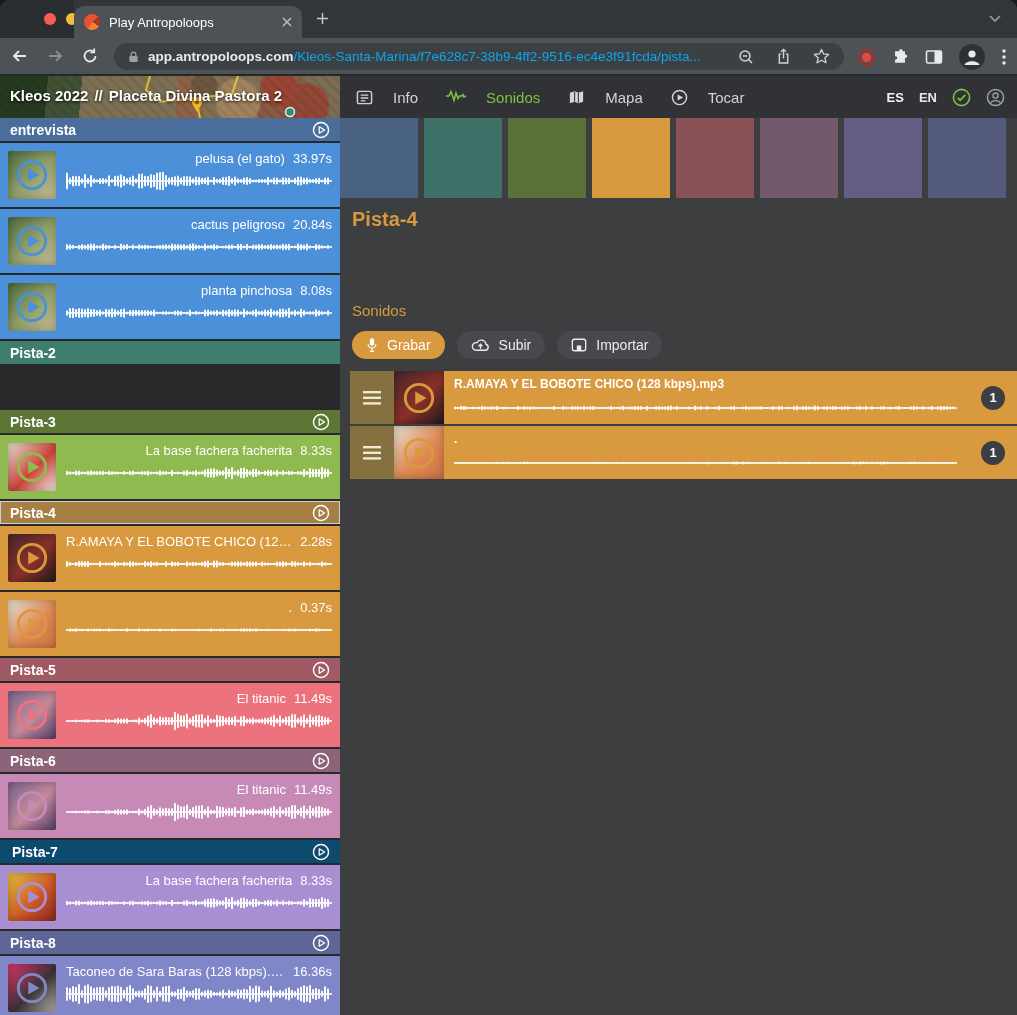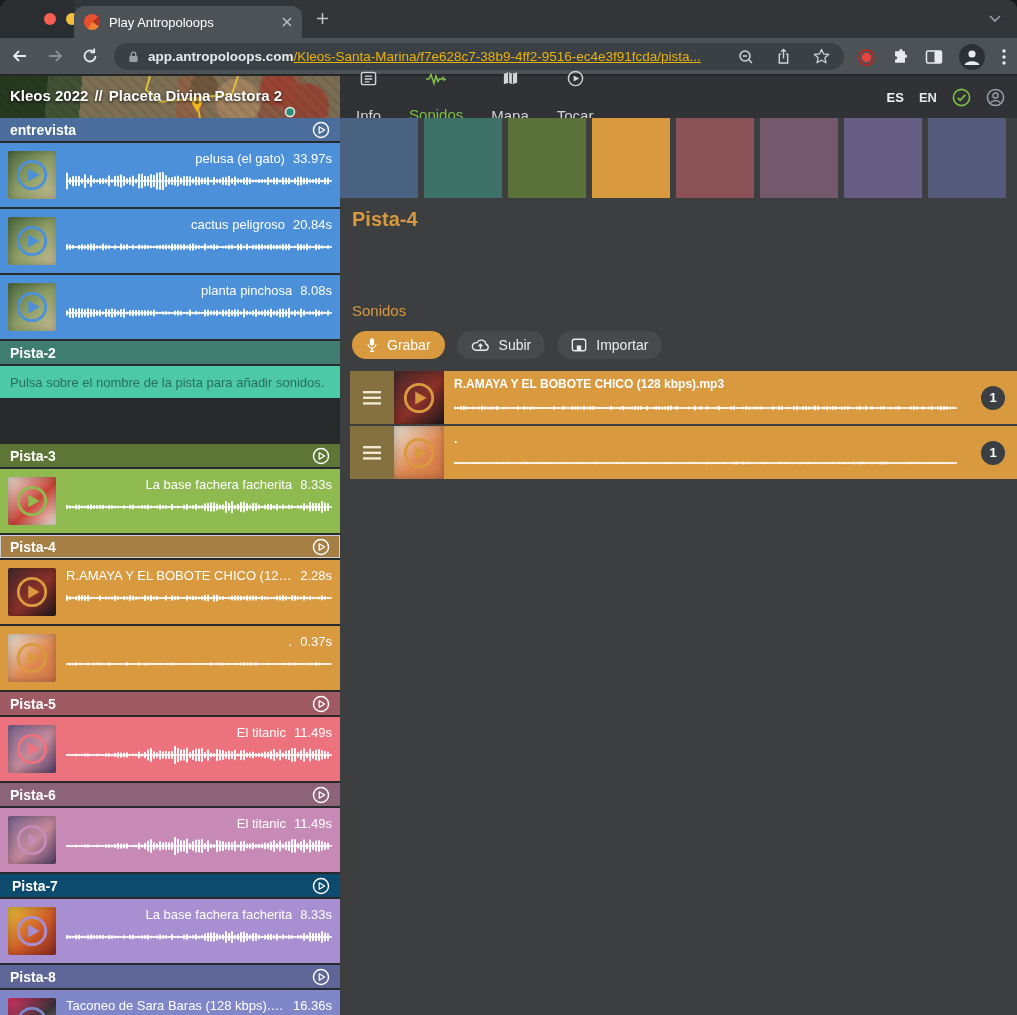--- a/index.html
+++ b/index.html
@@ -22,42 +22,42 @@
   .tab-chevron { position:absolute; right:16px; top:15px; color:#9aa0a6; }
 
   
   .toolbar { position:absolute; left:0; top:38px; width:100%; height:38px; background:#4d5257;
              border-bottom:2px solid #25282b; }
   .nav-ic { position:absolute; top:9px; }
   .back { left:11px; color:#e8eaed; } .fwd { left:46px; color:#8a9095; } .reload { left:81px; color:#e8eaed; }
   .urlpill { position:absolute; left:114px; top:5px; width:730px; height:27px; border-radius:14px;
              background:#3b4045; display:flex; align-items:center; padding:0 14px; gap:9px; }
   .url-text { font-size:13.5px; white-space:nowrap; overflow:hidden; }
-  .url-host { color:#e8eaed; font-weight:bold; } .url-path { color:#eab308;text-decoration:underline; }
+  .url-host { color:#e8eaed; font-weight:bold; } .url-path { color:#0ea5e9; }
   .pill-right { margin-left:auto; display:flex; align-items:center; gap:22px; color:#cfd2d5; }
   .tb-right { position:absolute; right:10px; top:6px; display:flex; align-items:center; gap:16px; color:#e8eaed; }
 
   
   .appheader { position:absolute; left:0; top:76px; width:100%; height:42px; background:#303236; }
   .headimg { position:absolute; left:0; top:0; width:340px; height:42px; overflow:hidden;
     background:
       repeating-linear-gradient(45deg, rgba(0,0,0,.07) 0 3px, transparent 3px 8px),
       radial-gradient(circle at 82% 30%, #c2543f 0 6%, transparent 7%),
       radial-gradient(circle at 90% 72%, #b8563f 0 7%, transparent 8%),
       radial-gradient(circle at 70% 60%, #c9a275 0 9%, transparent 10%),
       radial-gradient(circle at 60% 25%, #8a6a4a 0 6%, transparent 7%),
       linear-gradient(95deg, #2f4526 0 14%, #50643f 14% 24%, #9c8a68 24% 52%, #b07a58 52% 60%,
                       #a08a68 60% 76%, #ab6d52 76% 88%, #9a8668 88% 100%);
   }
   .headimg-shade { position:absolute; inset:0; background:rgba(15,20,12,.22); }
   .breadcrumb { position:absolute; left:10px; top:11px; font-size:15px; font-weight:bold; color:#fff;
                 text-shadow:0 1px 3px rgba(0,0,0,.85); white-space:nowrap; }
   .bc-sep { margin:0 6px; }
   .appnav { position:absolute; left:356px; top:0; height:42px; display:flex; align-items:center; gap:28px; }
-  .navitem { display:flex; align-items:center; gap:20px; font-size:15px; color:#d2d4d6; cursor:default;flex-direction:column; }
+  .navitem { display:flex; gap:20px; font-size:15px; color:#d2d4d6; cursor:default; }
   .navitem.active { color:#7dc242; }
   .hdr-right { position:absolute; right:12px; top:0; height:42px; display:flex; align-items:center; gap:15px; }
   .lang { font-size:13px; font-weight:bold; }
   .lang.es { color:#f2f2f2; } .lang.en { color:#e5e5e5; }
 
   
   #sidebar-sections { position:absolute; left:0; top:118px; width:340px; height:897px; background:#28292b;
                       display:flex; flex-direction:column; gap:2px; overflow:hidden; }
   .sec-header { flex:0 0 23px; display:flex; align-items:center; padding:0 10px; font-size:14px;
                 font-weight:bold; color:#fff; }
@@ -607,21 +607,20 @@
               <rect x="255" y="8.9" width="2" height="4.2" rx="1"></rect>
               <rect x="258" y="9.6" width="2" height="2.7" rx="1"></rect>
               <rect x="261" y="8.2" width="2" height="5.6" rx="1"></rect>
             </svg>
           </div>
         </div>
       </div>
       <div class="sec-header" style="background: rgb(63, 125, 113);">
         <span class="sec-name">Pista-2</span>
       </div>
-      <div class="sec-hint" style="background: rgb(76, 201, 167); color: rgb(42, 110, 96);">Pulsa sobre el nombre de la pista para añadir sonidos.</div>
       <div class="sec-header" style="background: rgb(93, 118, 53); margin-top: 44px;">
         <span class="sec-name">Pista-3</span>
         <span class="sec-play">
           <svg width="18" height="18" viewBox="0 0 20 20">
             <circle cx="10" cy="10" r="8.4" fill="none" stroke="#fff" stroke-width="1.6"></circle>
             <path d="M8 6.4 L14 10 L8 13.6 Z" fill="none" stroke="#fff" stroke-width="1.4" stroke-linejoin="round"></path>
           </svg>
         </span>
       </div>
       <div class="sound-item" style="background: rgb(143, 186, 80);">

